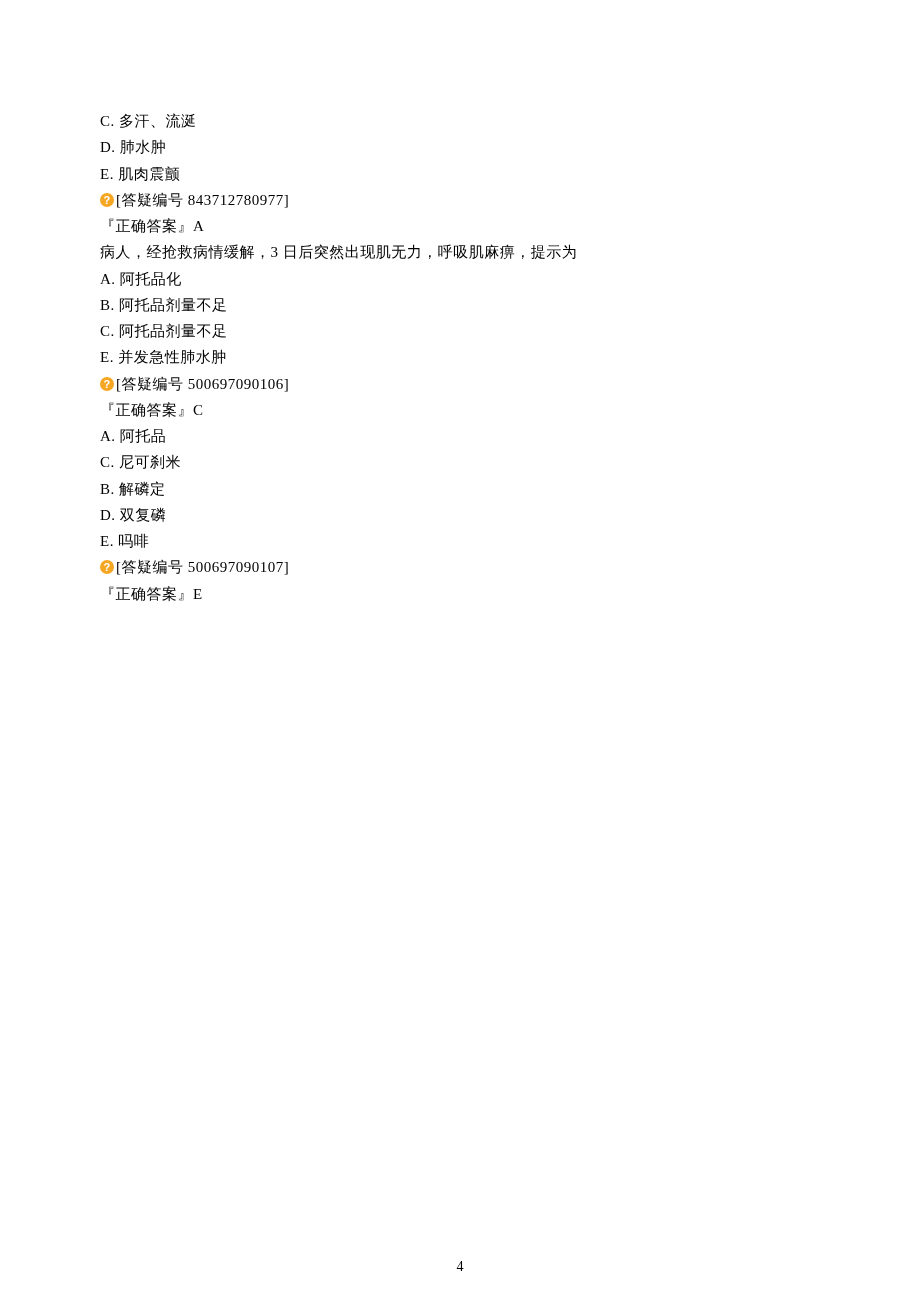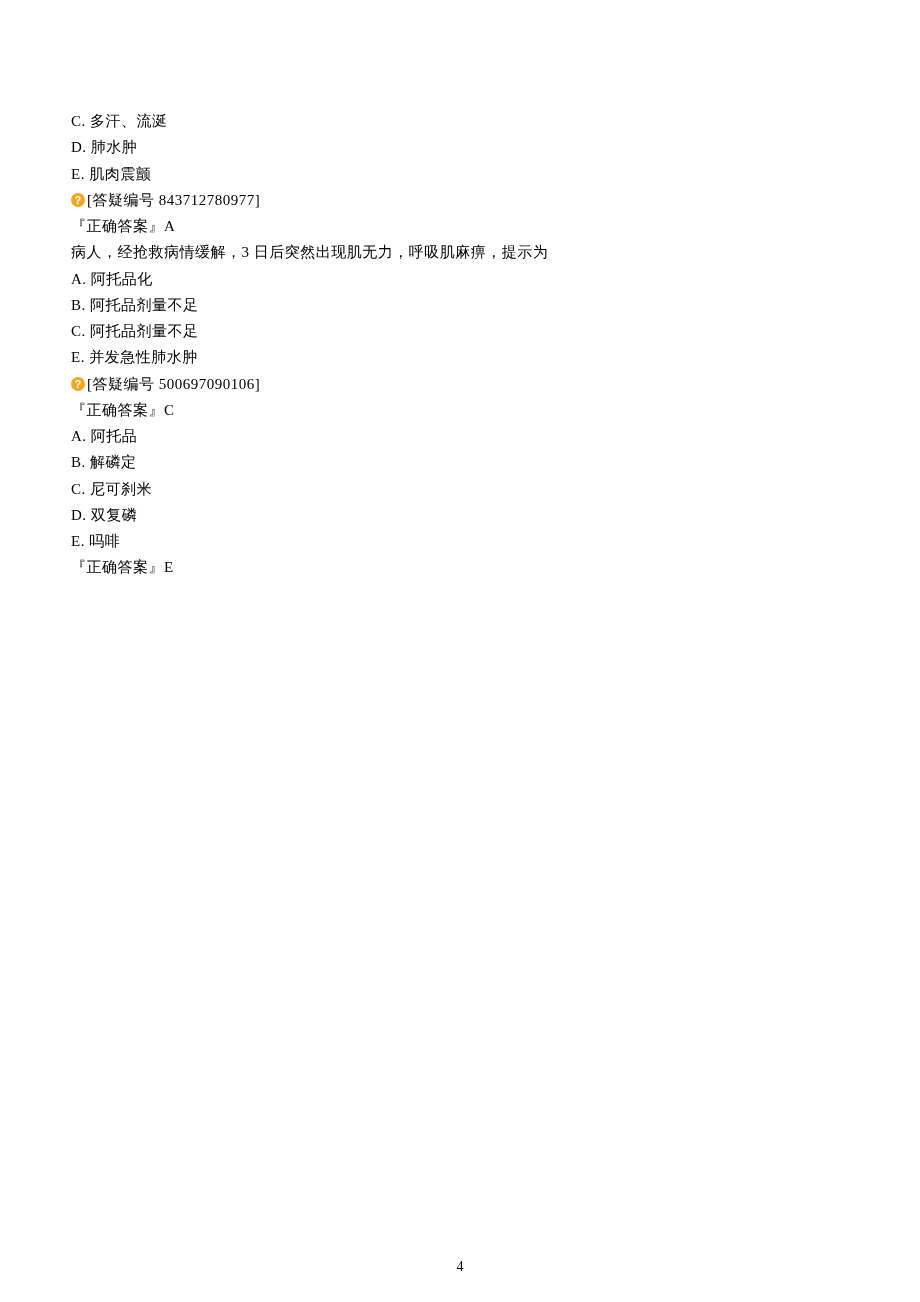--- a/index.html
+++ b/index.html
@@ -7,21 +7,21 @@
     padding: 0;
     width: 920px;
     height: 1302px;
     background: #ffffff;
     font-family: "SimSun", "宋体", "Songti SC", serif;
     font-size: 15px;
     color: #000000;
     line-height: 1.75;
   }
   .page {
-    padding: 108px 140px 0 71px;
+    padding: 108px 140px 0 100px;
   }
   .line {
     white-space: nowrap;
     letter-spacing: 0.5px;
   }
   .bullet {
     display: inline-block;
     width: 14px;
     height: 14px;
     border-radius: 50%;
@@ -62,21 +62,24 @@
   <div class="line">A. 阿托品化</div>
   <div class="line">B. 阿托品剂量不足</div>
   <div class="line">C. 阿托品剂量不足</div>
   <div class="line">E. 并发急性肺水肿</div>
   <div class="line">
     <span class="bullet">?</span><span>[答疑编号 500697090106]</span>
   </div>
   <div class="line">『正确答案』C</div>
 
   <div class="line">A. 阿托品</div>
+  <div class="line">C. 尼可刹米</div>
   <div class="line">B. 解磷定</div>
-  <div class="line">C. 尼可刹米</div>
   <div class="line">D. 双复磷</div>
   <div class="line">E. 吗啡</div>
+  <div class="line">
+    <span class="bullet">?</span><span>[答疑编号 500697090107]</span>
+  </div>
   <div class="line">『正确答案』E</div>
 
 </div>
 
 <div class="page-number">4</div>
 
 </body></html>

